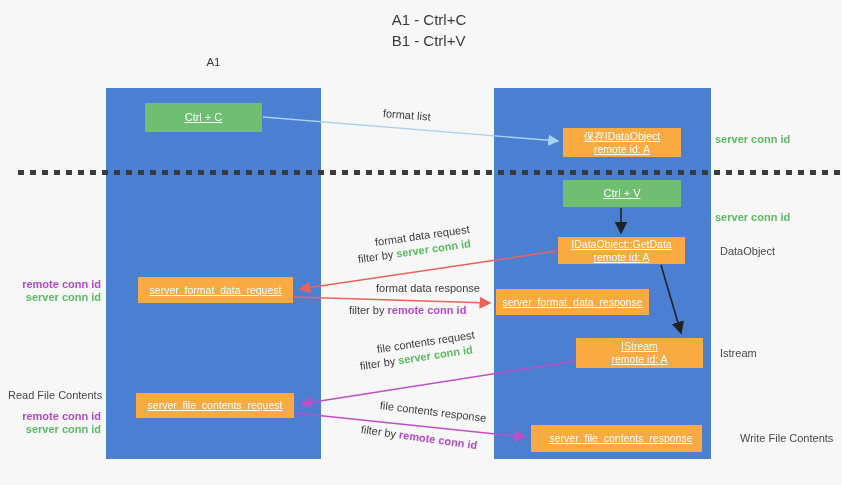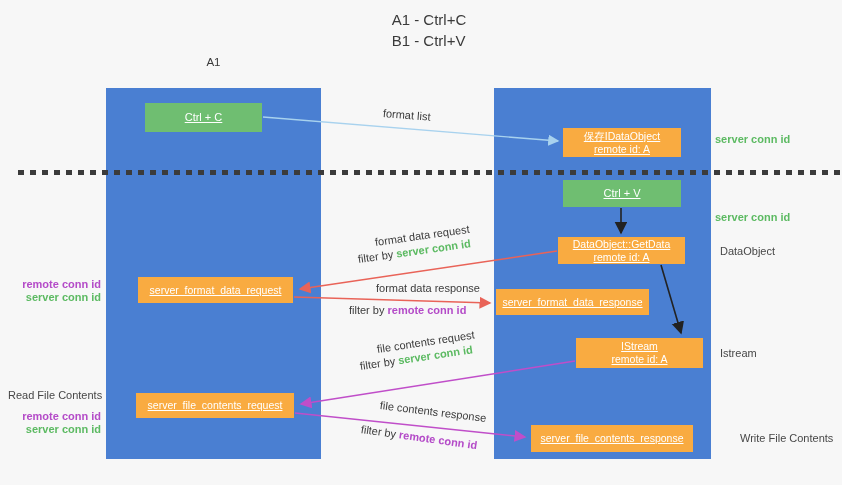--- a/index.html
+++ b/index.html
@@ -39,21 +39,21 @@
   .box.orange{background:#f9ab41;}
 
   .b-ctrlc{left:137px;top:103px;width:117px;height:29px;font-size:11px;}
   .b-ctrlv{left:555px;top:180px;width:118px;height:27px;font-size:11px;}
   .b-save{left:555px;top:128px;width:118px;height:29px;}
   .b-getdata{left:550px;top:237px;width:127px;height:27px;}
   .b-istream{left:568px;top:338px;width:127px;height:30px;}
   .b-freq{left:130px;top:277px;width:155px;height:26px;}
   .b-fresp{left:488px;top:289px;width:153px;height:26px;}
   .b-fcreq{left:128px;top:393px;width:158px;height:25px;}
-  .b-fcresp{left:523px;top:425px;width:162px;height:27px;}
+  .b-fcresp{left:523px;top:425px;width:162px;height:27px;padding-left:9px;}
 
   .side{position:absolute;font-size:11px;line-height:13px;z-index:6;white-space:nowrap;}
   .side.dark{color:#474747;}
   .side.green{color:#5cba62;font-weight:bold;}
 
   .left-block{position:absolute;left:0;width:93px;text-align:right;z-index:6;font-size:11px;line-height:13px;white-space:nowrap;}
   .left-block .dark{color:#474747;}
   .left-block .green{color:#5cba62;font-weight:bold;}
   .left-block .purple{color:#b44bc8;font-weight:bold;}
 
@@ -111,21 +111,21 @@
   <div class="box orange b-save">
     <span>保存IDataObject</span>
     <span>remote id: A</span>
   </div>
 
   <div class="box green b-ctrlv">
     <span>Ctrl + V</span>
   </div>
 
   <div class="box orange b-getdata">
-    <span>DataObject::GetData</span>
+    <span>IDataObject::GetData</span>
     <span>remote id: A</span>
   </div>
 
   <div class="box orange b-fresp">
     <span>server_format_data_response</span>
   </div>
 
   <div class="box orange b-freq">
     <span>server_format_data_request</span>
   </div>

